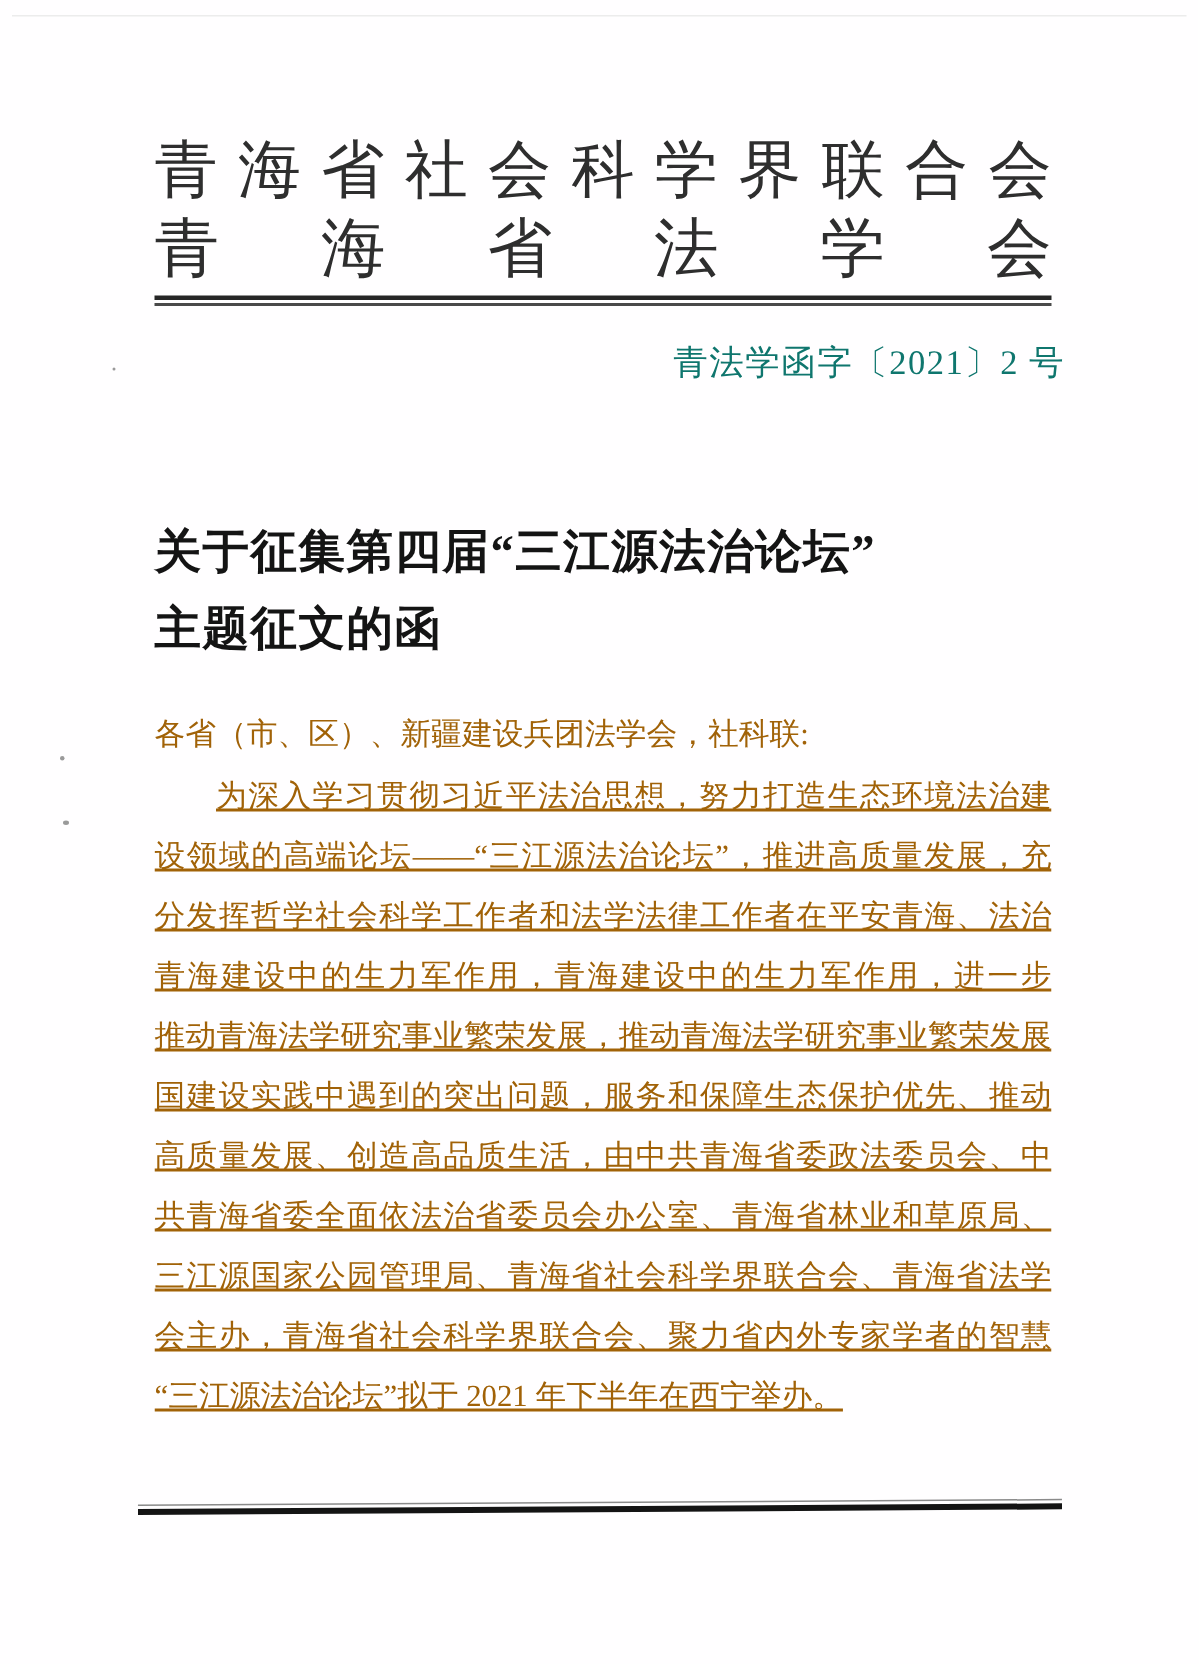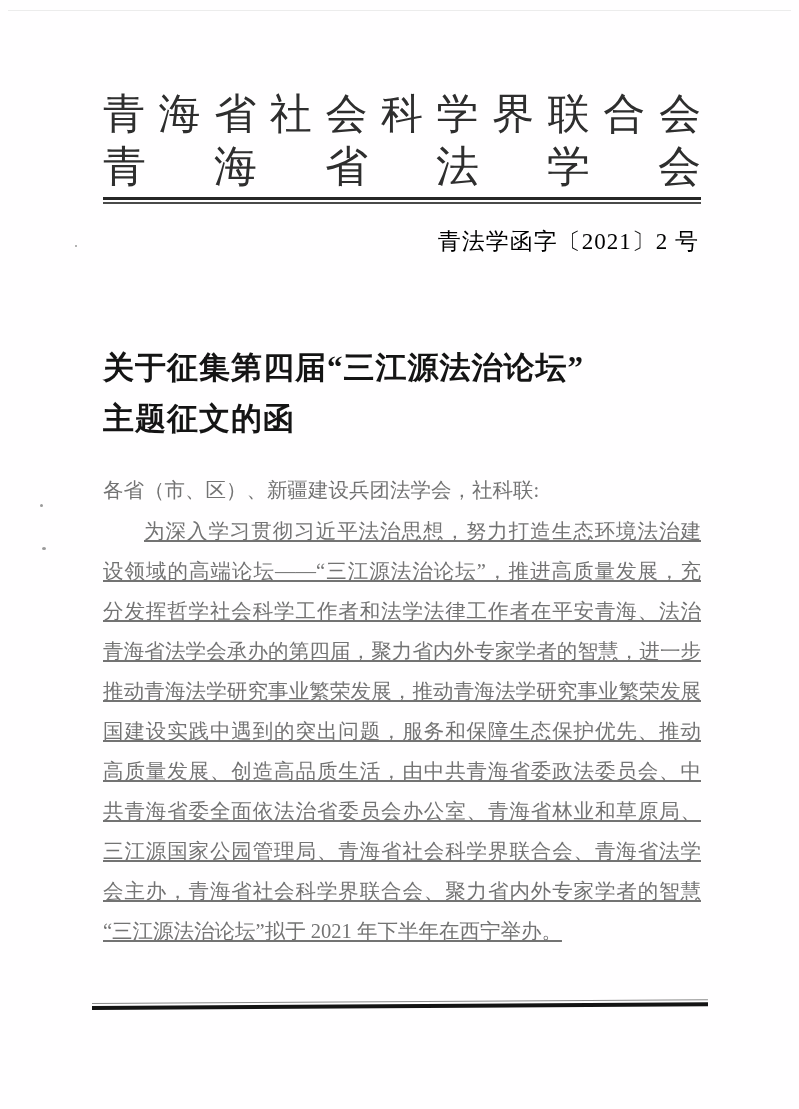--- a/index.html
+++ b/index.html
@@ -24,32 +24,32 @@
   }
   .org-line { display: flex; justify-content: space-between; }
   .org-line-1 { font-size: 42px; line-height: 52px; }
   .org-line-2 { font-size: 43px; line-height: 54px; }
   .letterhead-divider {
     margin-top: 3px; height: 2px;
     border-top: 3px solid #262626;
     border-bottom: 2px solid #4a4a4a;
   }
   .doc-number {
-    position: absolute; top: 226px; right: 100px;
+    position: absolute; top: 226px; right: 89px;
     font-size: 23px; line-height: 32px; letter-spacing: 1px;
-    color: #000000; white-space: nowrap;
+    color: #0f766e; white-space: nowrap;
   }
   .title-block {
     position: absolute; left: 103px; top: 342px; width: 598px;
     font-weight: bold; color: #141414;
   }
   .title-line { font-size: 31px; line-height: 51px; letter-spacing: 1px; }
   .body-block {
     position: absolute; left: 103px; top: 470px; width: 598px;
-    font-size: 20.5px; color: #737373;
+    font-size: 20.5px; color: #a16207;
   }
   .salutation { height: 41px; line-height: 41px; white-space: nowrap; }
   .paragraph { margin: 0; }
   .line {
     height: 40px; line-height: 40px;
     text-align: justify; text-align-last: justify;
     overflow: hidden;
     text-decoration: underline;
   }
   .line.indent { text-indent: 41px; }
@@ -108,21 +108,21 @@
     <div class="title-line">主题征文的函</div>
   </div>
 
   <div class="body-block">
     <div class="salutation">各省（市、区）、新疆建设兵团法学会，社科联:</div>
     <div>
         <div class="paragraph">
           <div class="line indent">为深入学习贯彻习近平法治思想，努力打造生态环境法治建</div>
           <div class="line">设领域的高端论坛——“三江源法治论坛”，推进高质量发展，充</div>
           <div class="line">分发挥哲学社会科学工作者和法学法律工作者在平安青海、法治</div>
-          <div class="line">青海省法学会承办的第四届，聚力省内外专家学者的智慧，进一步</div>
+          <div class="line">青海建设中的生力军作用，青海建设中的生力军作用，进一步</div>
           <div class="line">推动青海法学研究事业繁荣发展，推动青海法学研究事业繁荣发展</div>
           <div class="line">国建设实践中遇到的突出问题，服务和保障生态保护优先、推动</div>
           <div class="line">高质量发展、创造高品质生活，由中共青海省委政法委员会、中</div>
           <div class="line">共青海省委全面依法治省委员会办公室、青海省林业和草原局、</div>
           <div class="line">三江源国家公园管理局、青海省社会科学界联合会、青海省法学</div>
           <div class="line">会主办，青海省社会科学界联合会、聚力省内外专家学者的智慧</div>
           <div class="line end">“三江源法治论坛”拟于 2021 年下半年在西宁举办。</div>
         </div>
       </div>
   </div>

